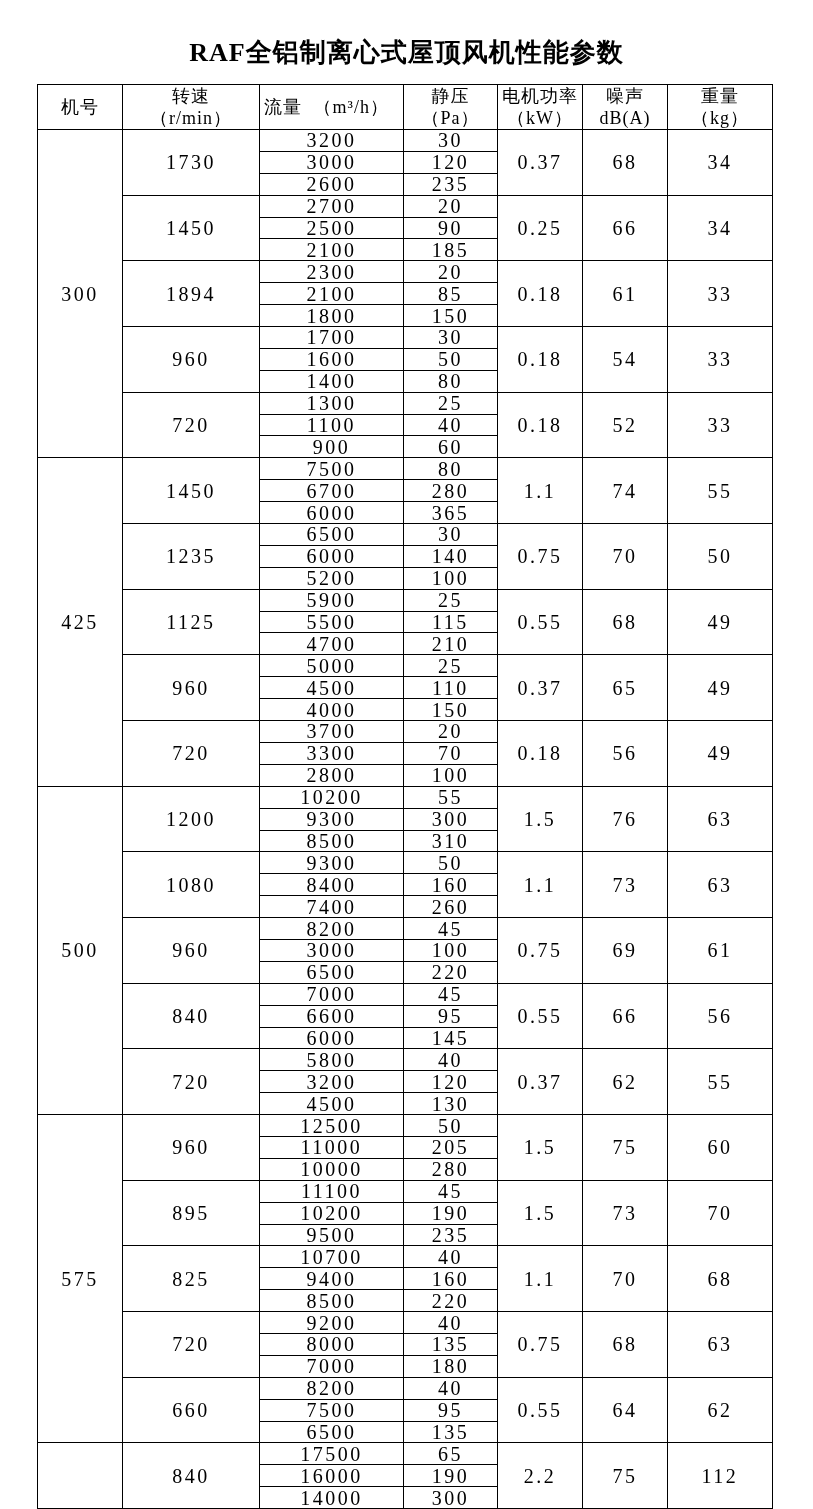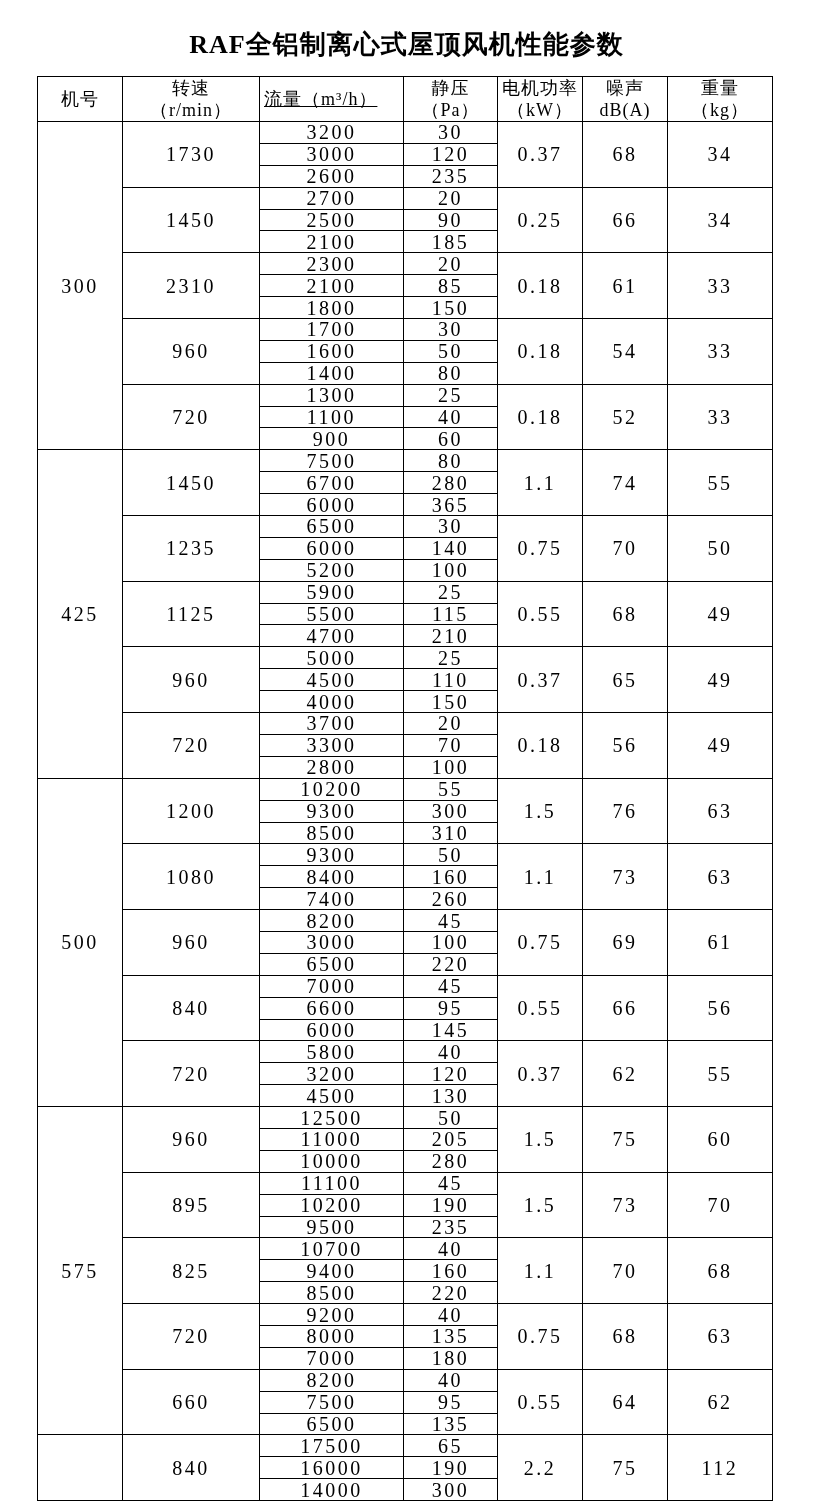--- a/index.html
+++ b/index.html
@@ -6,21 +6,21 @@
   html, body { margin: 0; padding: 0; }
   body {
     width: 813px;
     height: 1509px;
     overflow: hidden;
     background: #ffffff;
     color: #000000;
     font-family: "Liberation Serif", "DejaVu Serif", serif;
   }
   .page-title {
-    margin: 28px 0 0 0;
+    margin: 36px 0 0 0;
     text-align: center;
     font-size: 26px;
     font-weight: bold;
     line-height: 34px;
     letter-spacing: 1px;
     font-family: "Liberation Serif", "DejaVu Serif", serif;
   }
   table.spec {
     border-collapse: collapse;
     table-layout: fixed;
@@ -43,24 +43,23 @@
     letter-spacing: 1px;
   }
   .spec tbody tr { height: 21.9px; }
   .spec tbody td {
     font-size: 20px;
     line-height: 20px;
     letter-spacing: 2.5px;
   }
   .flow-head {
     display: flex;
-    justify-content: flex-start;
+    justify-content: space-between;
     align-items: center;
     padding: 0 14px 0 4px;
-    text-decoration: underline;
   }
   .flow-head span { white-space: nowrap; }
 </style>
 </head>
 <body>
 
 <div class="page-title">RAF全铝制离心式屋顶风机性能参数</div>
 
 <table class="spec">
   <colgroup>
@@ -133,21 +132,21 @@
       </tr>
       <tr>
         <td>2500</td>
         <td>90</td>
       </tr>
       <tr>
         <td>2100</td>
         <td>185</td>
       </tr>
       <tr>
-        <td rowspan="3">2310</td>
+        <td rowspan="3">1894</td>
         <td>2300</td>
         <td>20</td>
         <td rowspan="3">0.18</td>
         <td rowspan="3">61</td>
         <td rowspan="3">33</td>
       </tr>
       <tr>
         <td>2100</td>
         <td>85</td>
       </tr>

